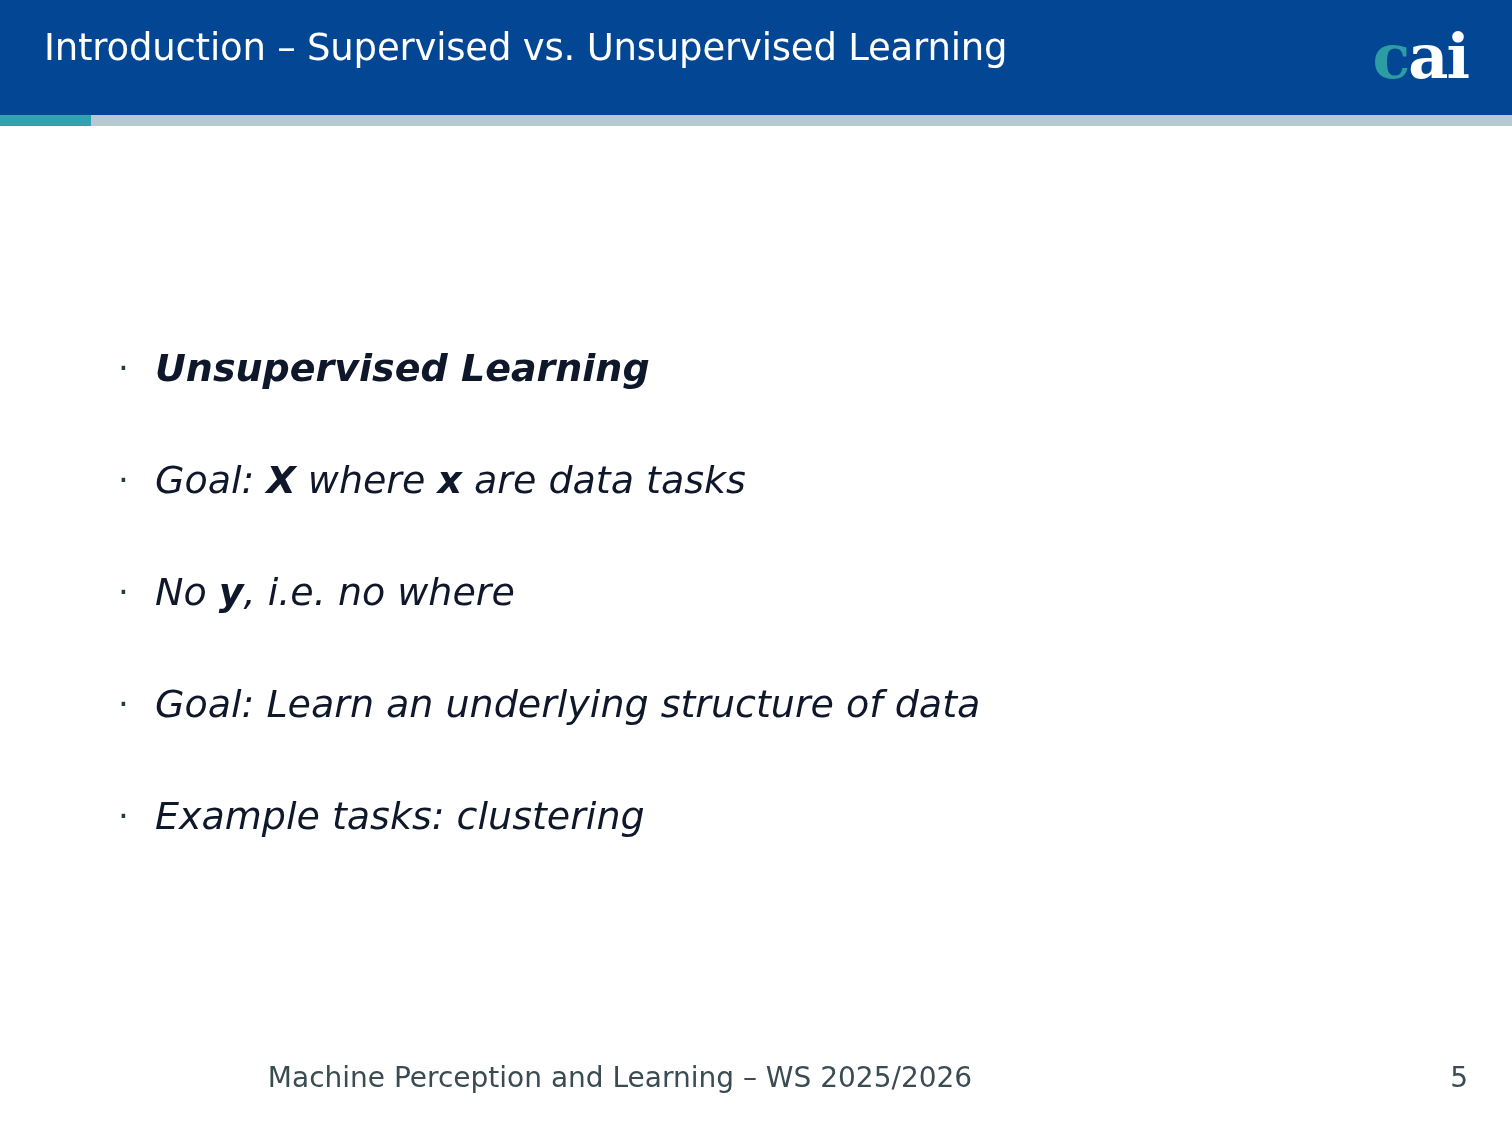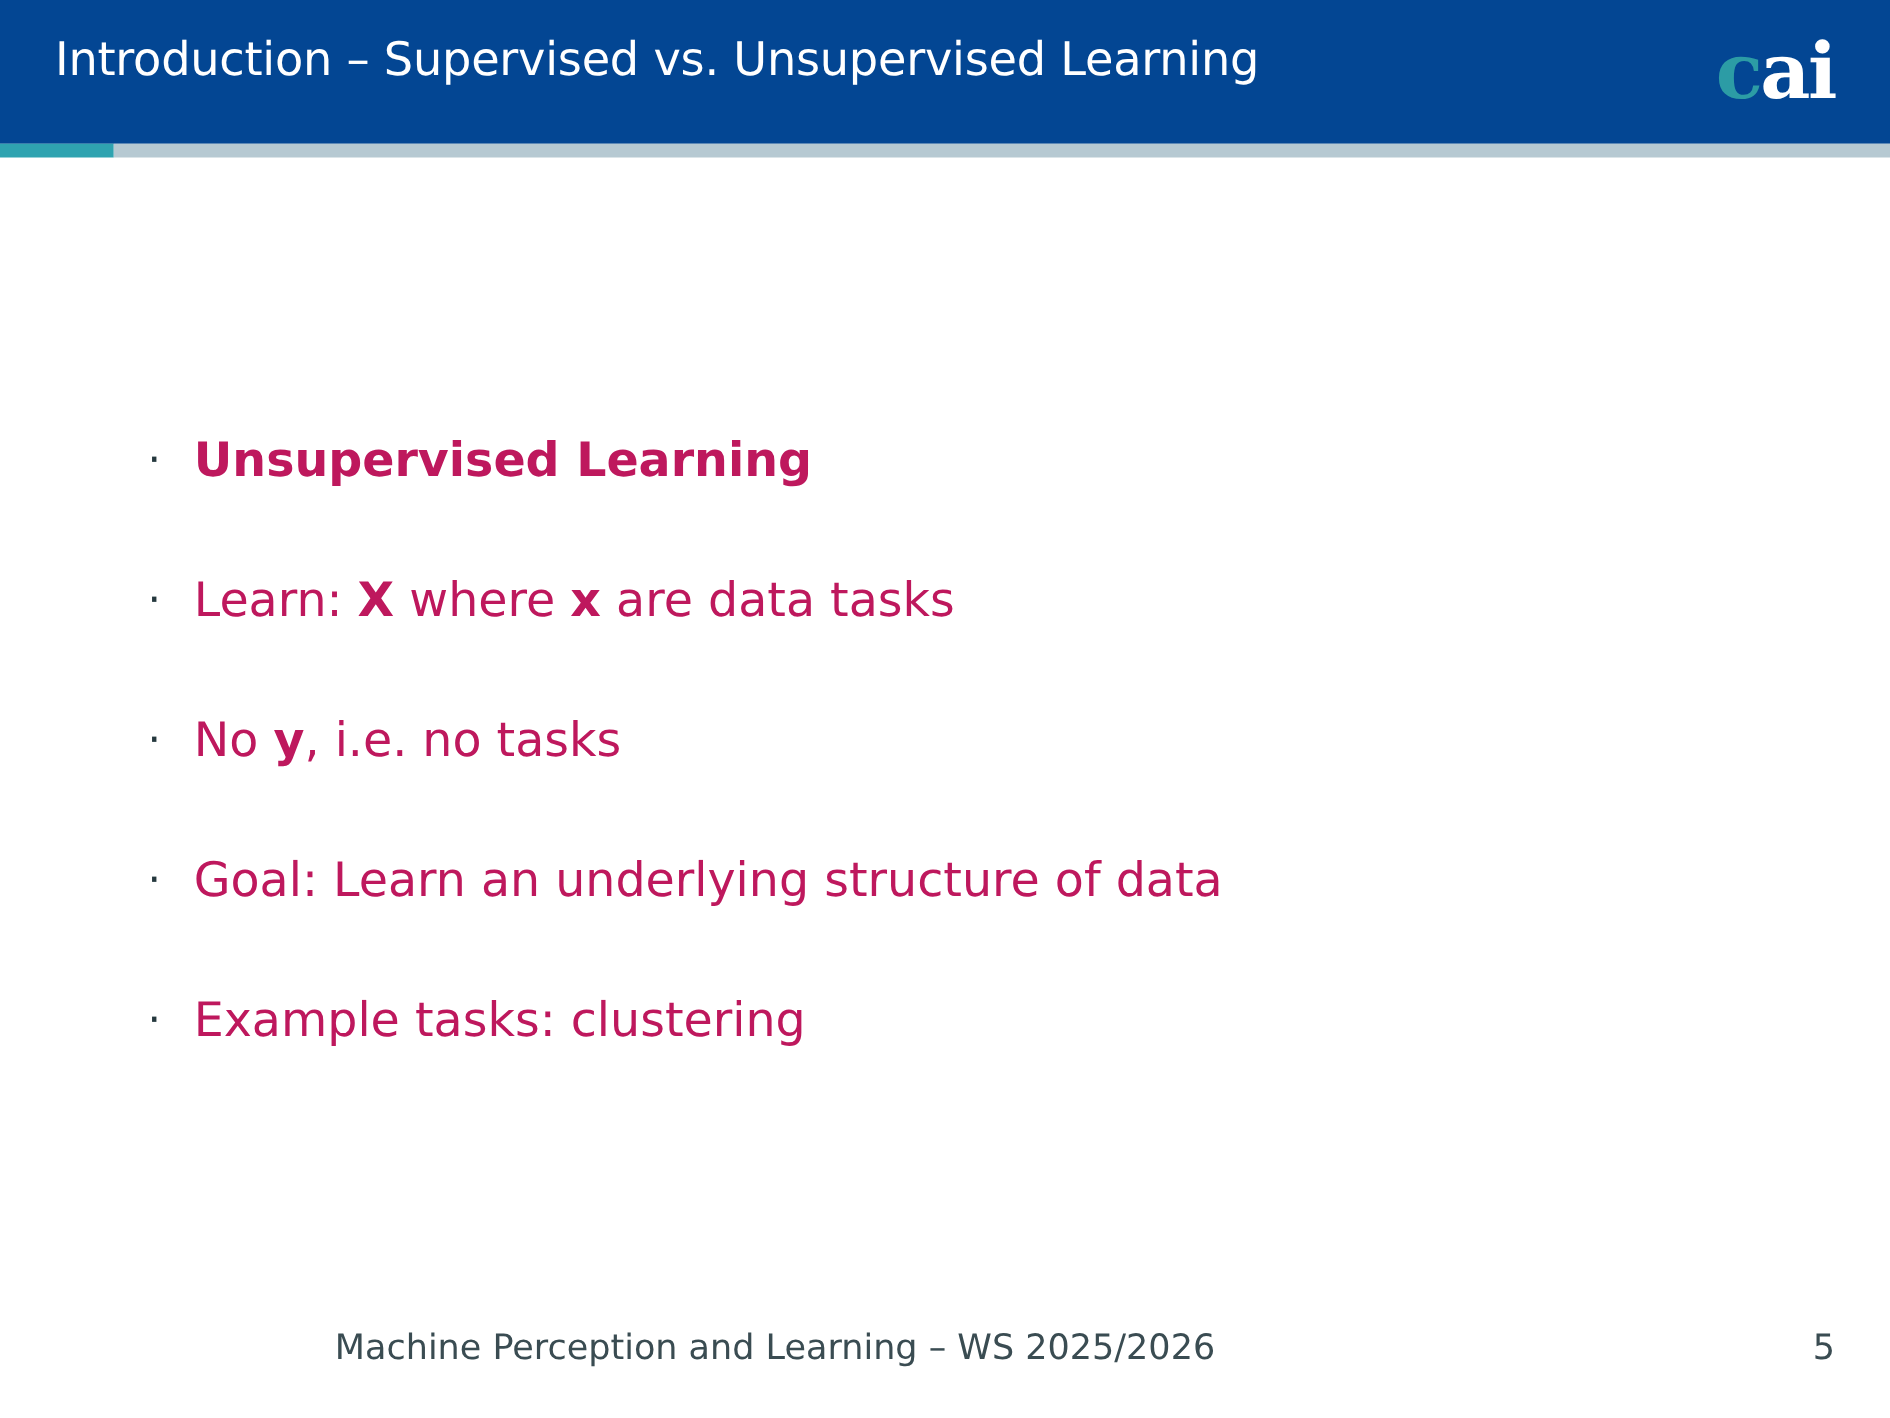--- a/index.html
+++ b/index.html
@@ -113,22 +113,23 @@
     line-height: 44px;
     color: #25383E;
     text-align: left;
     padding-left: 6px;
     box-sizing: border-box;
   }
   .bullet-text {
     font-size: 38px;
     line-height: 44px;
     font-weight: 400;
-    color: #be185d;
+    color: #0f172a;
     white-space: nowrap;
+    font-style: italic;
   }
   .bullet-row.emphasis .bullet-text {
     font-weight: 700;
     font-size: 38px;
   }
   .mathvar {
     font-weight: 700;
   }
 
   
@@ -182,25 +183,25 @@
   </div>
 
   <div class="content">
     <div class="bullet-list" id="bullet-list">
         <div class="bullet-row emphasis">
           <div class="bullet-marker">·</div>
           <div class="bullet-text"><span>Unsupervised Learning</span></div>
         </div>
         <div class="bullet-row">
           <div class="bullet-marker">·</div>
-          <div class="bullet-text"><span>Learn: </span><span class="mathvar">X</span><span> where </span><span class="mathvar">x</span><span> are data tasks</span></div>
-        </div>
-        <div class="bullet-row">
-          <div class="bullet-marker">·</div>
-          <div class="bullet-text"><span>No </span><span class="mathvar">y</span><span>, i.e. no tasks</span></div>
+          <div class="bullet-text"><span>Goal: </span><span class="mathvar">X</span><span> where </span><span class="mathvar">x</span><span> are data tasks</span></div>
+        </div>
+        <div class="bullet-row">
+          <div class="bullet-marker">·</div>
+          <div class="bullet-text"><span>No </span><span class="mathvar">y</span><span>, i.e. no where</span></div>
         </div>
         <div class="bullet-row">
           <div class="bullet-marker">·</div>
           <div class="bullet-text"><span>Goal: Learn an underlying structure of data</span></div>
         </div>
         <div class="bullet-row">
           <div class="bullet-marker">·</div>
           <div class="bullet-text"><span>Example tasks: clustering</span></div>
         </div>
       </div>

